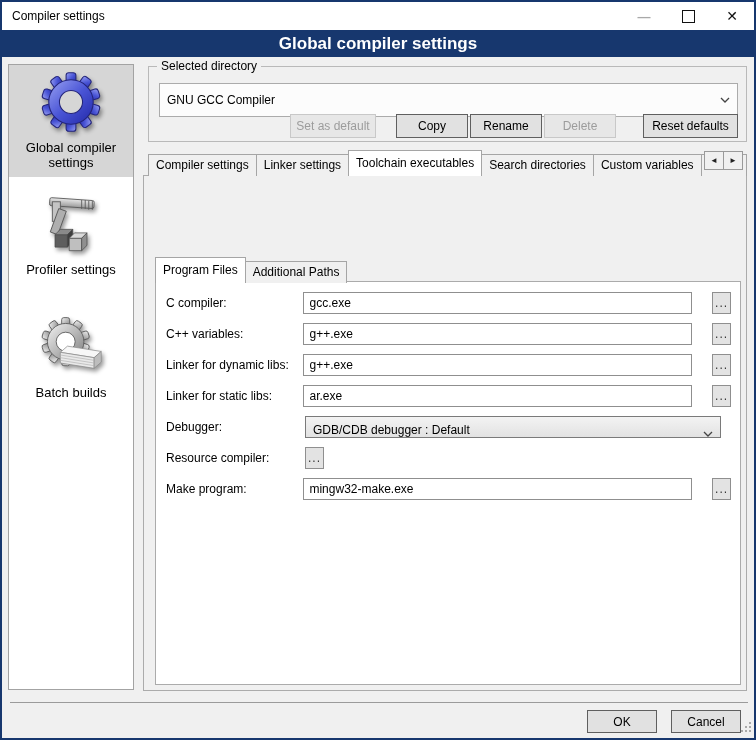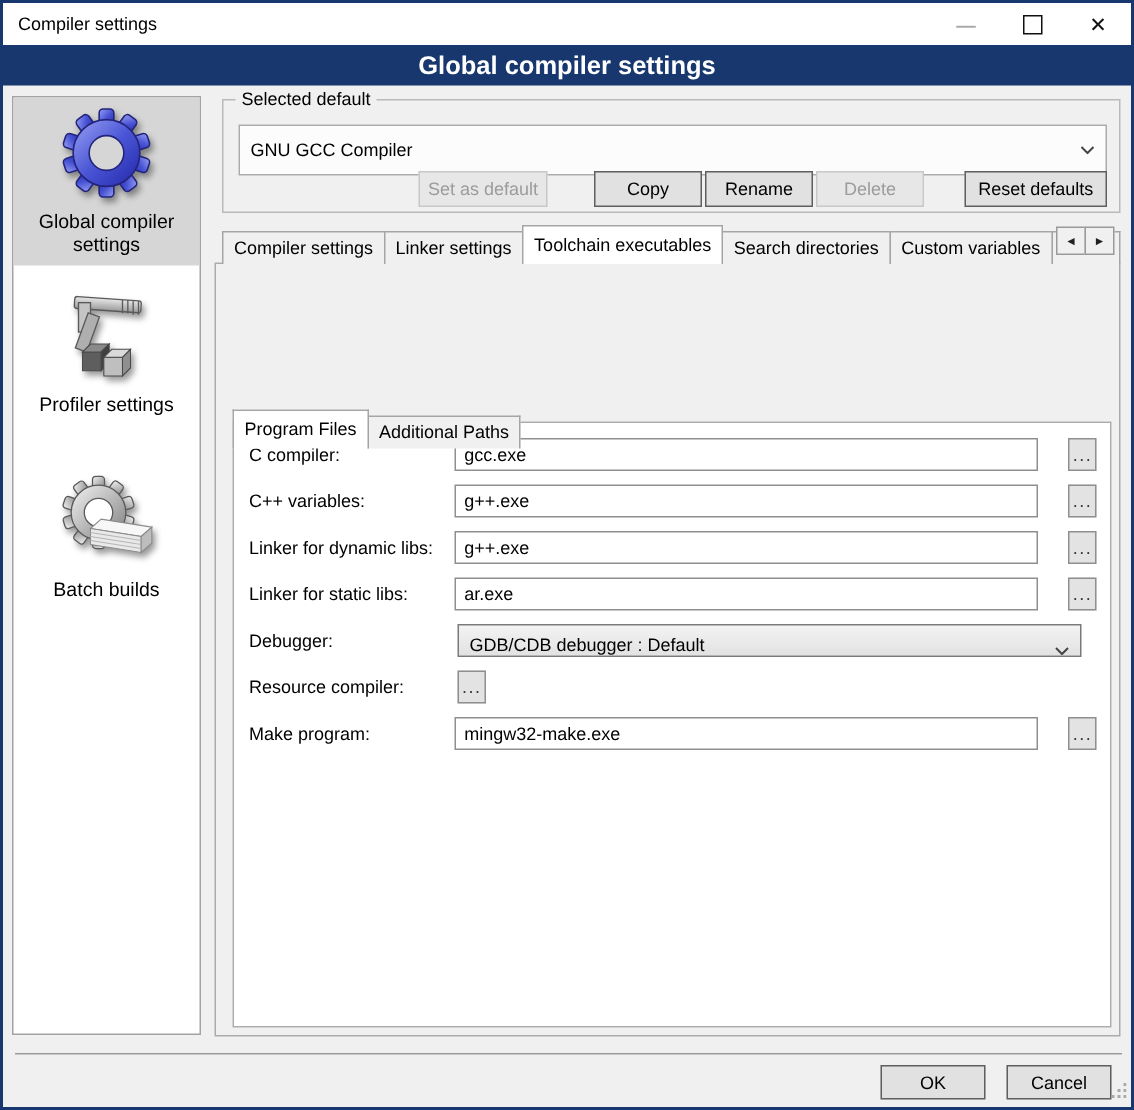--- a/index.html
+++ b/index.html
@@ -34,21 +34,21 @@
   .gb-selected{left:146px;top:64px;width:599px;height:76px;}
   
   .combo{position:absolute;left:10px;top:16px;width:579px;height:23px;background:#FCFCFC;
     border:1px solid #ABABAB;box-sizing:border-box;display:flex;align-items:center;padding:16px 7px;}
   .combo .chev{margin-left:auto;}
   
   .btn{background:#E1E1E1;border:1px solid #5F5F5F;box-sizing:border-box;display:flex;
     align-items:center;justify-content:center;font-size:12px;height:24px;}
   .btn.disabled{border-color:#C8C8C8;background:#E7E7E7;color:#9C9C9C;}
   .btn-row{position:absolute;left:10px;top:47px;width:579px;display:flex;justify-content:flex-end;gap:2px;}
-  .b-setdef{width:86px;margin-right:29px;}
+  .b-setdef{width:86px;margin-right:18px;}
   .b-copy,.b-rename,.b-delete{width:72px;text-align:center;}
   .b-delete{margin-right:25px;}
   .b-reset{width:95px;}
   
   .tabstrip{position:absolute;left:146px;top:148px;height:26px;display:flex;align-items:flex-end;z-index:2;}
   .tab{height:21px;line-height:21px;padding:0 7px;background:#F0F0F0;border:1px solid #A5A5A5;
     border-bottom:none;margin-left:-1px;white-space:nowrap;}
   .tab:first-child{margin-left:0;}
   .tab.active{height:25px;line-height:25px;background:#fff;position:relative;z-index:3;}
   .tab.clipped{width:30px;overflow:hidden;}
@@ -61,21 +61,21 @@
   .gb-install{left:153px;top:184px;width:584px;height:63px;}
   .install-row{position:absolute;left:8px;top:14px;right:8px;display:flex;gap:3px;align-items:center;}
   .pathfield{flex:1;height:22px;border:1px solid #2F73BE;background:#fff;box-sizing:border-box;
     display:flex;align-items:center;padding-left:3px;overflow:hidden;white-space:nowrap;}
   .sel-text{background:#0078D7;color:#fff;padding:1px 1px;}
   .dots-btn{width:19px;height:22px;background:#E3E3E3;border:1px solid #8F8F8F;box-sizing:border-box;
     display:flex;align-items:center;justify-content:center;color:#333;letter-spacing:1px;}
   .autodetect-btn{width:82px;height:22px;}
   .note{position:absolute;left:8px;top:41px;right:1px;color:#A61B1B;white-space:nowrap;overflow:hidden;}
   
-  .innerstrip{position:absolute;left:153px;top:257px;height:24px;display:flex;align-items:flex-end;z-index:2;margin-top:16px;}
+  .innerstrip{position:absolute;left:153px;top:257px;height:24px;display:flex;align-items:flex-end;z-index:2;}
   .innerpanel{position:absolute;left:153px;top:279px;width:586px;height:404px;background:#fff;
     border:1px solid #ABABAB;box-sizing:border-box;padding:10px 9px 0 10px;display:flex;
     flex-direction:column;gap:9px;z-index:1;}
   .prow{display:flex;align-items:center;height:22px;}
   .prow .rlabel{width:139px;}
   .rfield{width:393px;height:22px;border:1px solid #8F8F8F;box-sizing:border-box;padding:0 5px;
     font-family:"Liberation Sans",sans-serif;font-size:12px;background:#fff;margin-right:20px;}
   .dropdown{width:416px;height:22px;background:linear-gradient(#F3F3F3,#E2E2E2);border:1px solid #7A7A7A;
     box-sizing:border-box;display:flex;align-items:flex-end;padding:0 7px;}
   .dropdown .chev{margin-left:auto;}
@@ -203,21 +203,21 @@
             <line x1="24" y1="48" x2="62" y2="54" stroke="#B5B5B5"></line>
             <line x1="24" y1="51" x2="62" y2="57" stroke="#B5B5B5"></line>
           </g>
         </svg>
       </div>
       <div class="side-label">Batch builds</div>
     </div>
   </div>
 
   <div class="groupbox gb-selected">
-    <span class="legend">Selected default</span>
+    <span class="legend">Selected directory</span>
     <div class="combo">
       <span>GNU GCC Compiler</span>
       <svg class="chev" width="10" height="6" viewBox="0 0 10 6">
         <polyline points="1,1 5,5 9,1" fill="none" stroke="#444" stroke-width="1.3"></polyline>
       </svg>
     </div>
     <div class="btn-row">
       <div class="btn disabled b-setdef">Set as default</div>
       <div class="btn b-copy">Copy</div>
       <div class="btn b-rename">Rename</div>

